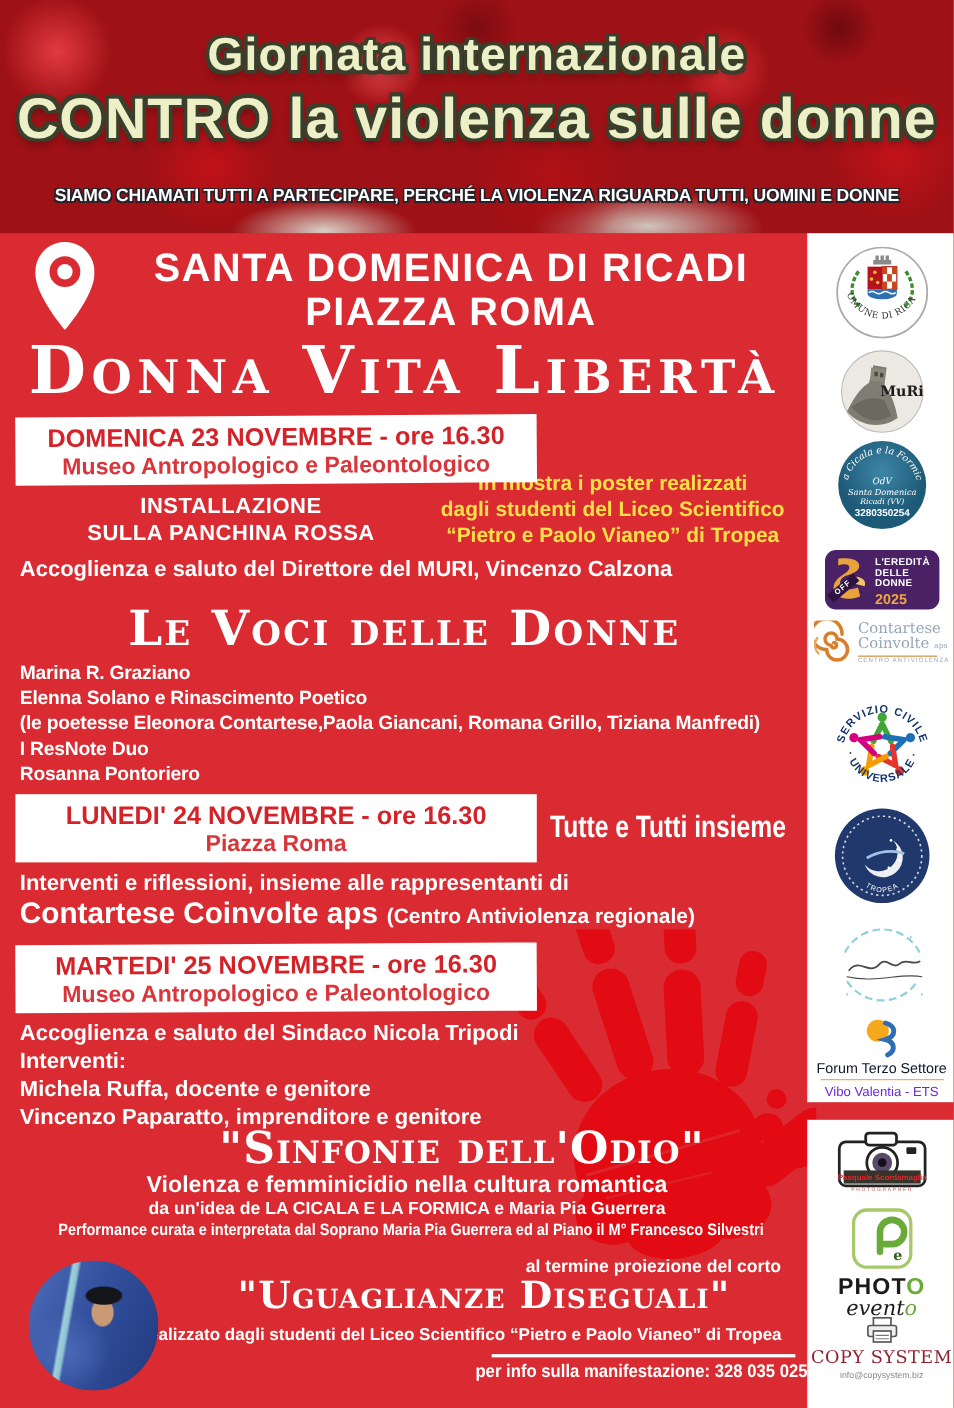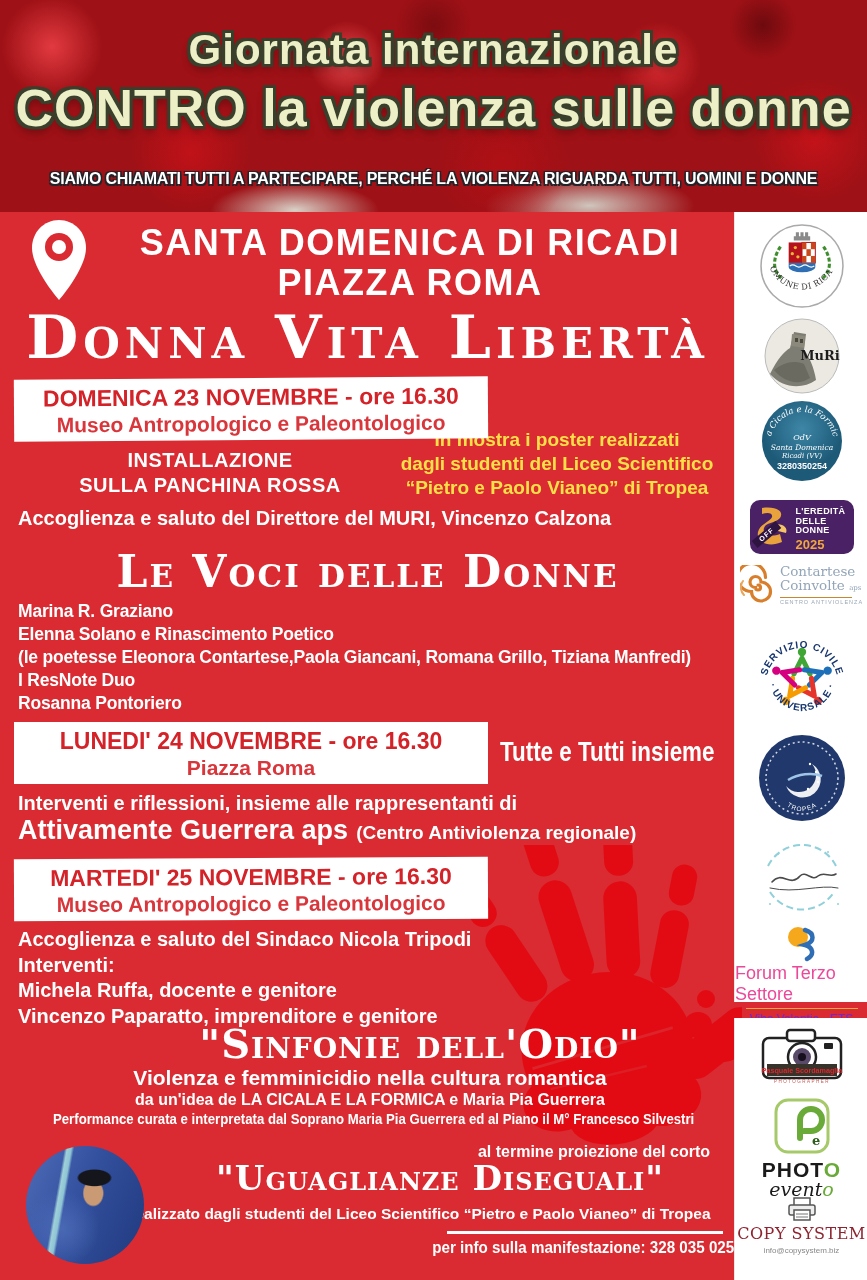--- a/index.html
+++ b/index.html
@@ -106,21 +106,21 @@
   .er-year{position:absolute;left:46px;top:37px;color:#f0a73e;font-size:13px;font-weight:bold;}
   .er-off{position:absolute;left:1px;top:30px;color:#fff;font-size:7px;font-weight:bold;letter-spacing:1px;
           transform:rotate(-40deg);background:#2e1440;padding:1px 7px;}
 
   #attiv-row{display:flex;align-items:center;gap:4px;}
   .attiv-name{font-family:"DejaVu Serif",serif;color:#93a5b8;font-size:13.5px;line-height:14px;}
   .attiv-aps{font-size:7px;color:#93a5b8;}
   .attiv-line{width:72px;height:1px;background:#c8872e;margin:2px 0 1px 0;}
   .attiv-sub{font-size:5.5px;letter-spacing:1px;color:#9aa8b8;}
 
-  .forum-t1{color:#ec4899;font-size:18px;margin-top:1px;}
+  .forum-t1{color:#0f172a;font-size:13px;margin-top:1px;}
   .forum-hr{width:112px;height:1px;background:#f0a73e;margin:3px 0;}
   .forum-t2{color:#6d28d9;font-size:12px;}
 
   .photo-word{font-size:21px;font-weight:bold;letter-spacing:1px;color:#1a1a1a;margin-top:4px;}
   .photo-word .green{color:#69aa38;}
   .photo-script{font-family:"DejaVu Serif",serif;font-style:italic;font-size:19px;color:#1a1a1a;margin-top:-4px;}
   .photo-script .green{color:#69aa38;}
 
   .copy-title{font-family:"DejaVu Serif",serif;font-size:16px;color:#8e2430;letter-spacing:.5px;margin-top:2px;}
   .copy-mail{font-size:8px;color:#888;margin-top:3px;}
@@ -170,21 +170,21 @@
     <div>Rosanna Pontoriero</div>
   </div>
 
   <div class="abs datebox" id="box2">
     <div class="box-l1">LUNEDI' 24 NOVEMBRE - ore 16.30</div>
     <div class="box-l2">Piazza Roma</div>
   </div>
   <div class="abs" id="day2-headline">Tutte e Tutti insieme</div>
   <div class="abs" id="day2-intro">Interventi e riflessioni, insieme alle rappresentanti di</div>
   <div class="abs" id="day2-org-row">
-    <span id="day2-org">Attivamente Guerrera aps</span>
+    <span id="day2-org">Contartese Coinvolte aps</span>
     <span id="day2-orgnote">(Centro Antiviolenza regionale)</span>
   </div>
 
   <div class="abs datebox" id="box3">
     <div class="box-l1">MARTEDI' 25 NOVEMBRE - ore 16.30</div>
     <div class="box-l2">Museo Antropologico e Paleontologico</div>
   </div>
   <div class="abs" id="day3-lines">
     <div>Accoglienza e saluto del Sindaco Nicola Tripodi</div>
     <div>Interventi:</div>

